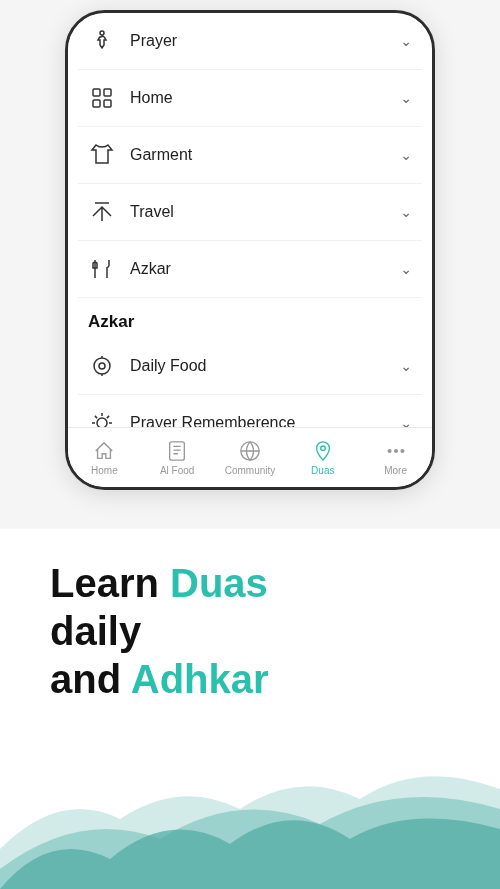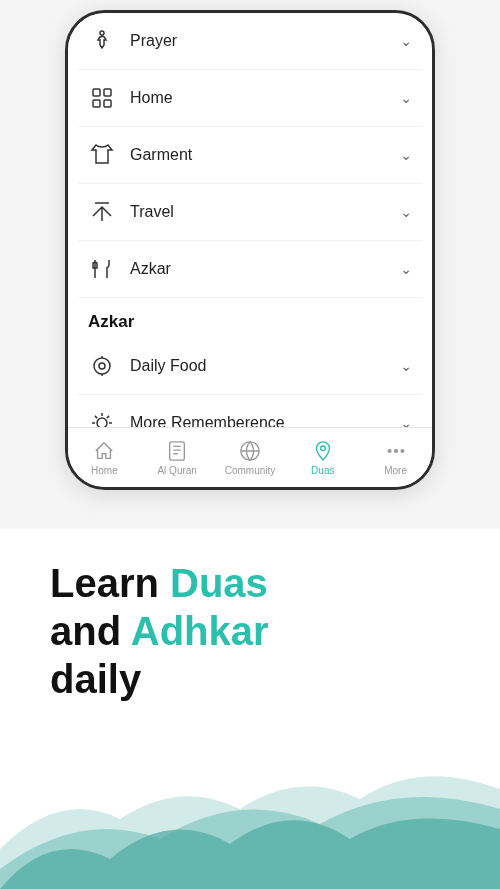--- a/index.html
+++ b/index.html
@@ -275,21 +275,21 @@
                 <line x1="12" y1="2" x2="12" y2="5"></line>
                 <line x1="12" y1="19" x2="12" y2="22"></line>
                 <line x1="2" y1="12" x2="5" y2="12"></line>
                 <line x1="19" y1="12" x2="22" y2="12"></line>
                 <line x1="4.9" y1="4.9" x2="7.1" y2="7.1"></line>
                 <line x1="16.9" y1="16.9" x2="19.1" y2="19.1"></line>
                 <line x1="4.9" y1="19.1" x2="7.1" y2="16.9"></line>
                 <line x1="16.9" y1="7.1" x2="19.1" y2="4.9"></line>
               </svg>
           </div>
-          <span class="menu-label">More Rememberence</span>
+          <span class="menu-label">Prayer Rememberence</span>
         </div>
         <span class="chevron">⌄</span>
       </div>
 
     </div>
 
     <div class="bottom-nav">
 
       <div class="nav-item">
         <div class="nav-icon">
@@ -303,21 +303,21 @@
 
       <div class="nav-item">
         <div class="nav-icon">
           <svg viewBox="0 0 24 24">
               <rect x="4" y="2" width="16" height="20" rx="2"></rect>
               <line x1="8" y1="7" x2="16" y2="7"></line>
               <line x1="8" y1="11" x2="16" y2="11"></line>
               <line x1="8" y1="15" x2="13" y2="15"></line>
             </svg>
         </div>
-        <span class="nav-label">Al Quran</span>
+        <span class="nav-label">Al Food</span>
       </div>
 
       <div class="nav-item">
         <div class="nav-icon">
           <svg viewBox="0 0 24 24">
               <circle cx="12" cy="12" r="10"></circle>
               <path d="M2 12h20M12 2a15 15 0 010 20M12 2a15 15 0 000 20"></path>
             </svg>
         </div>
         <span class="nav-label">Community</span>
@@ -345,24 +345,24 @@
       </div>
     </div>
   </div>
 </div>
 
 <div class="bottom-section">
   <div class="tagline">
     <div class="tagline-text">
       <span>Learn </span><span style="color:#2bbfad">Duas</span>
     </div>
+    <div class="tagline-text">daily</div>
     <div class="tagline-text">
       <span>and </span><span style="color:#2bbfad">Adhkar</span>
     </div>
-    <div class="tagline-text">daily</div>
   </div>
 
   <div class="mountains">
     <svg width="500" height="160" viewBox="0 0 500 160" preserveAspectRatio="none">
 
       <path d="M0 120 Q60 60 120 90 Q180 50 240 80 Q300 40 360 70 Q420 30 500 60 L500 160 L0 160 Z" fill="#8ecec8" opacity="0.4"></path>
 
       <path d="M0 140 Q80 80 160 110 Q240 60 320 95 Q400 50 500 80 L500 160 L0 160 Z" fill="#6dbdb7" opacity="0.55"></path>
 
       <path d="M0 160 Q50 100 110 130 Q170 80 230 115 Q290 70 350 110 Q410 75 500 100 L500 160 Z" fill="#4da9a3" opacity="0.7"></path>

